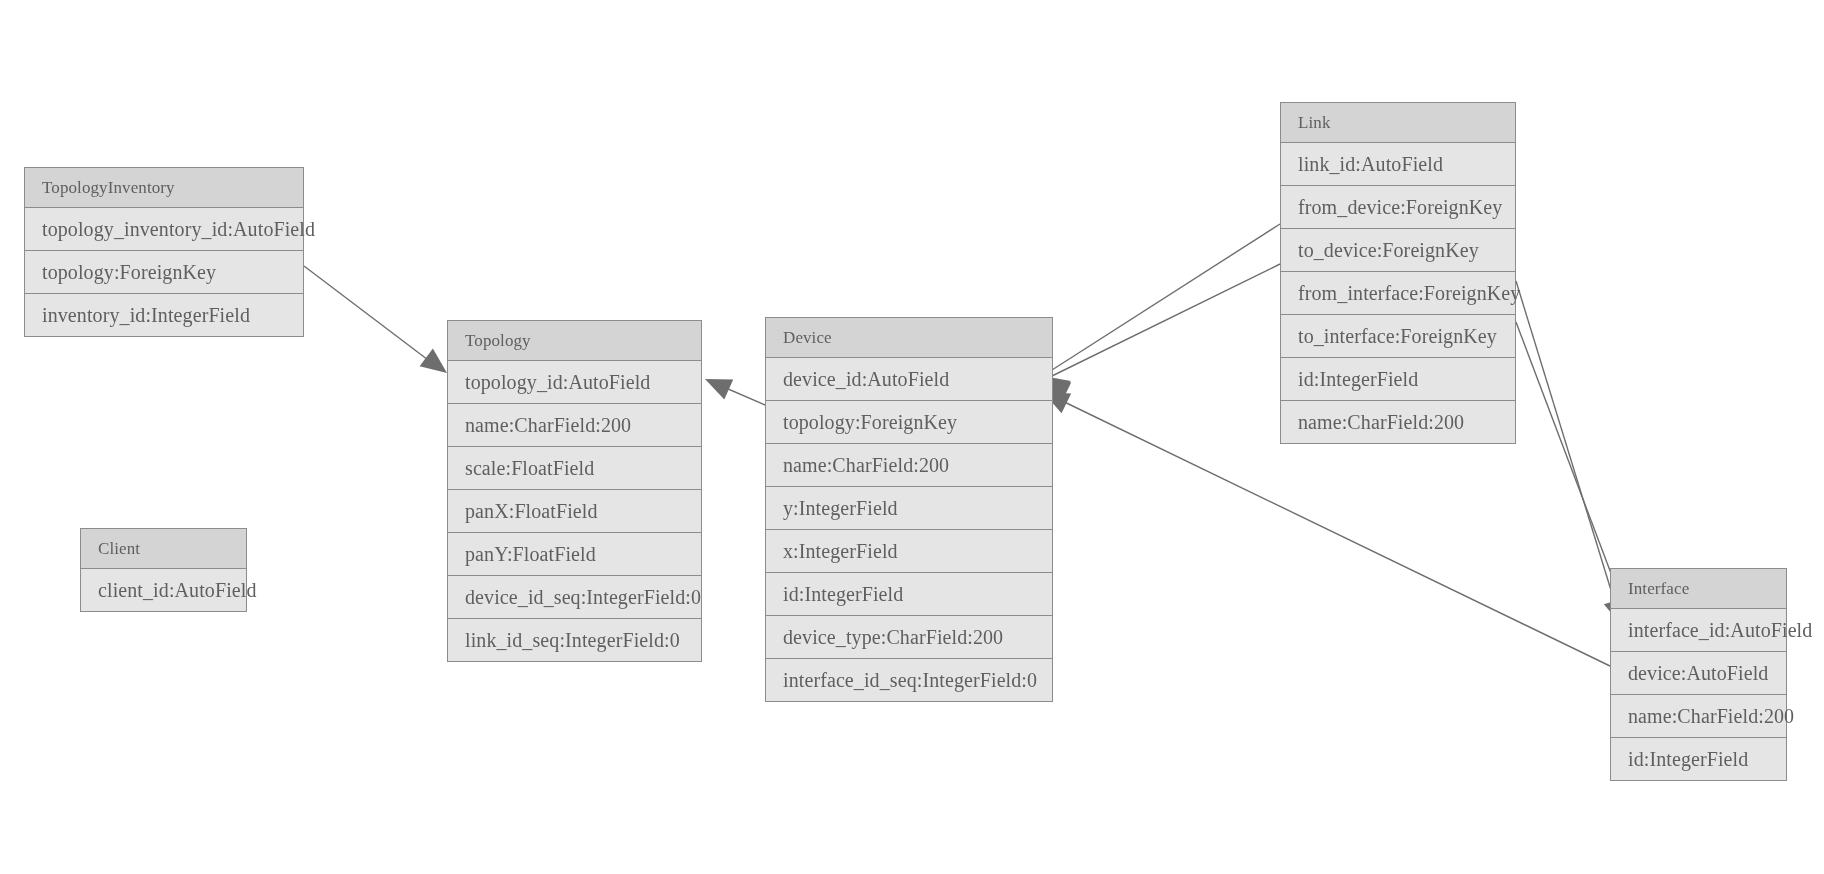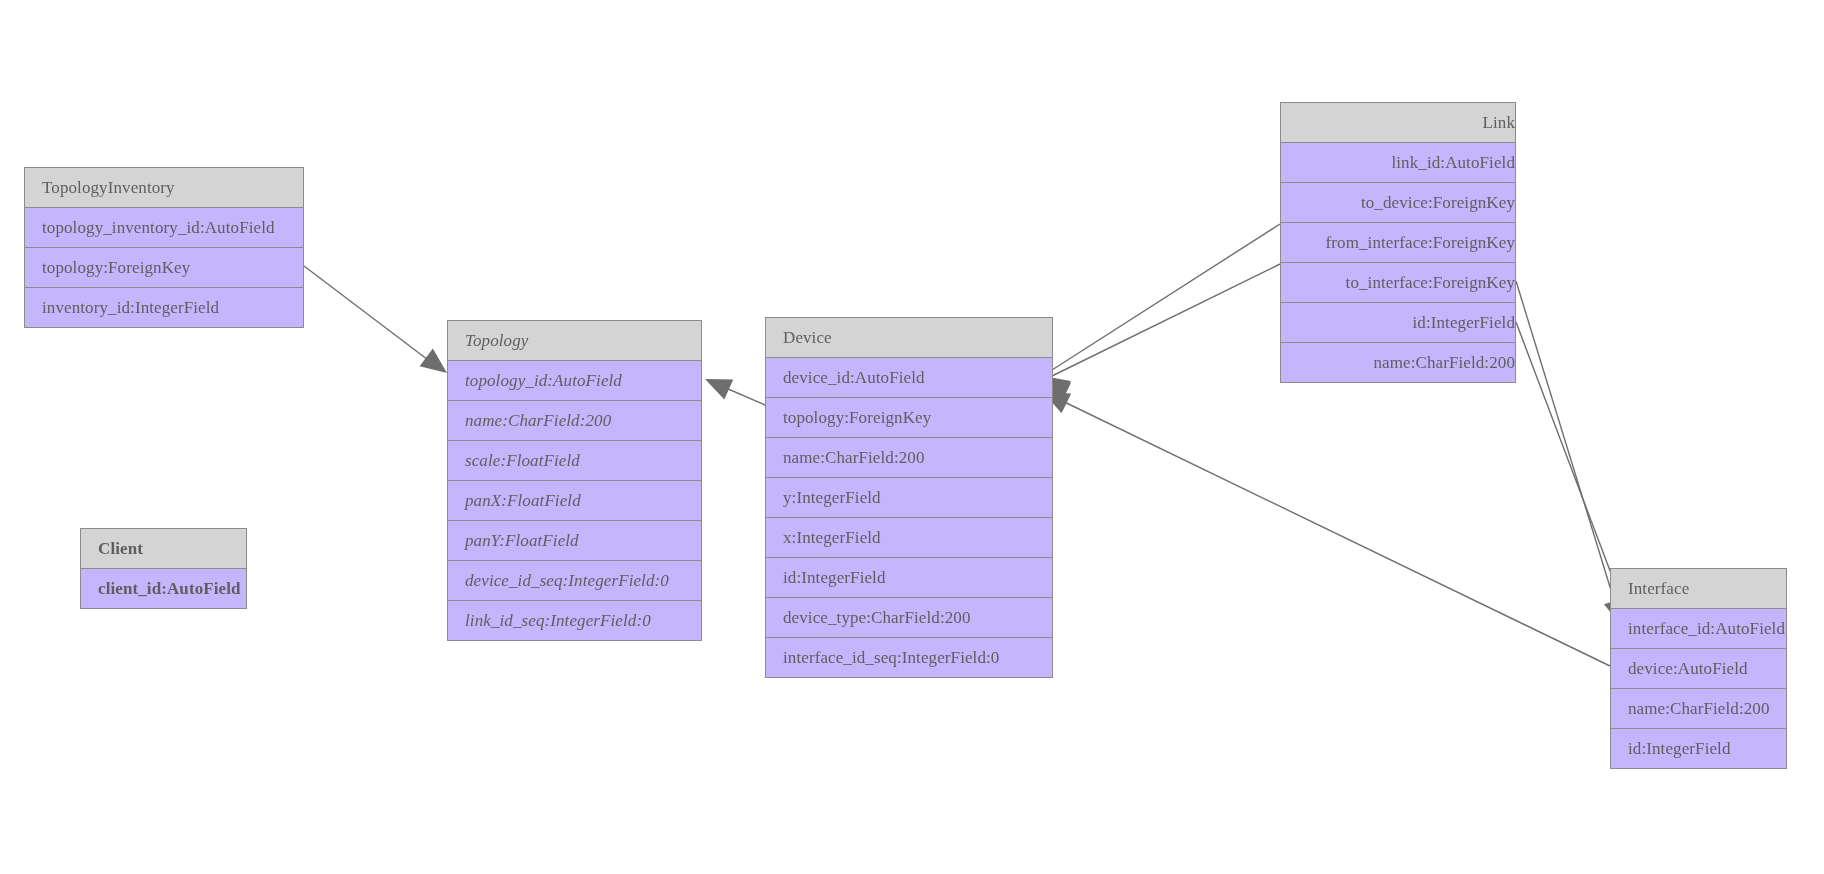--- a/index.html
+++ b/index.html
@@ -36,25 +36,25 @@
     font-size:17px;
     line-height:1;
     padding:11px 0 11px 17px;
     white-space:nowrap;
     letter-spacing:0.1px;
   }
   .entity-field{
     box-sizing:border-box;
     border-bottom:1px solid #8c8c8c;
     color:#5f5f5f;
-    font-size:17px;
+    font-size:20px;
     line-height:1;
     padding:11px 0 11px 17px;
     white-space:nowrap;
-    background:#c4b5fd;
+    background:#e5e5e5;
     letter-spacing:0.1px;
   }
   .entity-field:last-child{border-bottom:none;}
 </style>
 </head>
 <body>
 
 <div id="canvas">
 
   <svg id="edges" viewBox="0 0 1824 874" width="1824" height="874" xmlns="http://www.w3.org/2000/svg">
@@ -88,48 +88,49 @@
       </g>
     </svg>
 
   <div id="entities-layer">
       <div class="entity" style="left: 24px; top: 167px; width: 280px;">
         <div class="entity-header">TopologyInventory</div>
         <div class="entity-field">topology_inventory_id:AutoField</div>
         <div class="entity-field">topology:ForeignKey</div>
         <div class="entity-field">inventory_id:IntegerField</div>
       </div>
-      <div class="entity" style="left: 80px; top: 528px; width: 167px; font-weight: bold;">
+      <div class="entity" style="left: 80px; top: 528px; width: 167px;">
         <div class="entity-header">Client</div>
         <div class="entity-field">client_id:AutoField</div>
       </div>
-      <div class="entity" style="left: 447px; top: 320px; width: 255px; font-style: italic;">
+      <div class="entity" style="left: 447px; top: 320px; width: 255px;">
         <div class="entity-header">Topology</div>
         <div class="entity-field">topology_id:AutoField</div>
         <div class="entity-field">name:CharField:200</div>
         <div class="entity-field">scale:FloatField</div>
         <div class="entity-field">panX:FloatField</div>
         <div class="entity-field">panY:FloatField</div>
         <div class="entity-field">device_id_seq:IntegerField:0</div>
         <div class="entity-field">link_id_seq:IntegerField:0</div>
       </div>
       <div class="entity" style="left: 765px; top: 317px; width: 288px;">
         <div class="entity-header">Device</div>
         <div class="entity-field">device_id:AutoField</div>
         <div class="entity-field">topology:ForeignKey</div>
         <div class="entity-field">name:CharField:200</div>
         <div class="entity-field">y:IntegerField</div>
         <div class="entity-field">x:IntegerField</div>
         <div class="entity-field">id:IntegerField</div>
         <div class="entity-field">device_type:CharField:200</div>
         <div class="entity-field">interface_id_seq:IntegerField:0</div>
       </div>
-      <div class="entity" style="left: 1280px; top: 102px; width: 236px; text-align: right;">
+      <div class="entity" style="left: 1280px; top: 102px; width: 236px;">
         <div class="entity-header">Link</div>
         <div class="entity-field">link_id:AutoField</div>
+        <div class="entity-field">from_device:ForeignKey</div>
         <div class="entity-field">to_device:ForeignKey</div>
         <div class="entity-field">from_interface:ForeignKey</div>
         <div class="entity-field">to_interface:ForeignKey</div>
         <div class="entity-field">id:IntegerField</div>
         <div class="entity-field">name:CharField:200</div>
       </div>
       <div class="entity" style="left: 1610px; top: 568px; width: 177px;">
         <div class="entity-header">Interface</div>
         <div class="entity-field">interface_id:AutoField</div>
         <div class="entity-field">device:AutoField</div>

